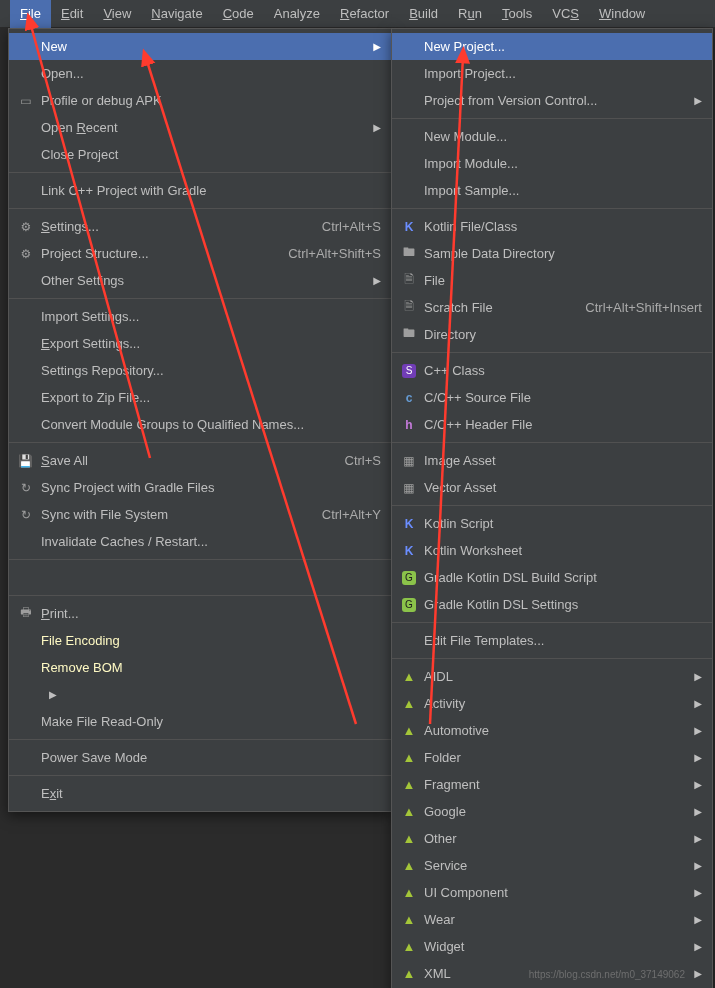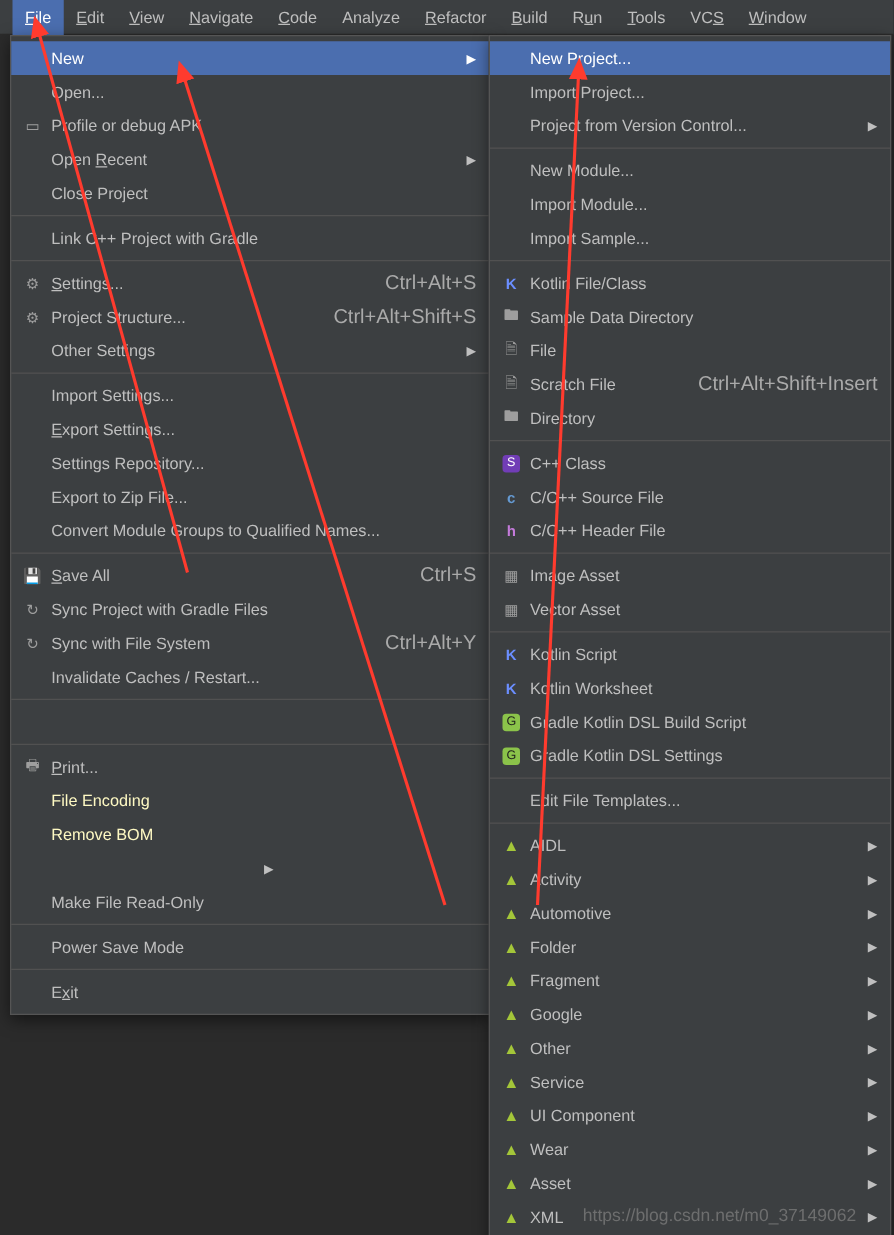--- a/index.html
+++ b/index.html
@@ -40,35 +40,34 @@
   }
   .dropdown.file { left: 8px; top: 28px; width: 384px; }
   .dropdown.new  { left: 391px; top: 28px; width: 322px; }
   .row {
     display: flex;
     align-items: center;
     height: 27px;
     padding: 0 10px 0 8px;
     color: #bfbfbf;
     cursor: default;
-    justify-content: center;
   }
   .row.highlight { background: #4b6eaf; color: #fff; }
   .row.disabled { color: #fef9c3; }
   .row .icon {
     width: 18px; height: 18px;
     margin-right: 6px;
     display: inline-flex;
     align-items: center;
     justify-content: center;
     font-size: 12px;
     flex-shrink: 0;
   }
   .row .label { flex: 1; white-space: nowrap; overflow: hidden; }
-  .row .shortcut { color: #aaa; font-size: 16px; margin-left: 12px; }
+  .row .shortcut { color: #aaa; font-size: 13px; margin-left: 12px; }
   .row .chevron { margin-left: 8px; font-size: 10px; }
   .sep {
     height: 1px;
     background: #515151;
     margin: 4px 0;
   }
   .android-icon {
     color: #a4c639;
     font-size: 13px;
     font-weight: bold;
@@ -80,21 +79,21 @@
   .gradle-icon { background:#8bc34a; color:#1c1c1c; border-radius:3px; width:14px; height:14px; font-size:10px; line-height:14px; text-align:center; }
   .cpp-icon { background:#713db6; color:#fff; border-radius:3px; width:14px; height:14px; font-size:10px; line-height:14px; text-align:center; }
   .h-icon { color:#c57bdb; font-weight:bold; }
   .c-icon { color:#659ad2; font-weight:bold; }
   .gear-icon, .save-icon, .sync-icon, .image-icon, .pkg-icon, .print-icon, .editorconfig-icon { color:#9e9e9e; }
   .watermark {
     position: absolute;
     bottom: 8px;
     right: 30px;
     color: #7a7a7a;
-    font-size: 14px;
+    font-size: 10px;
     opacity: .8;
   }
   .bg-editor {
     position:absolute; left:0; top:28px; right:0; bottom:0;
     background:#2b2b2b;
   }
   svg.arrow { position:absolute; top:0; left:0; pointer-events:none; }
 </style>
 </head>
 <body>
@@ -437,21 +436,21 @@
       <span class="icon">
         <span class="android-icon">▲</span>
       </span>
       <span class="label">Wear</span>
       <span class="chevron">▶</span>
     </div>
     <div class="row">
       <span class="icon">
         <span class="android-icon">▲</span>
       </span>
-      <span class="label">Asset</span>
+      <span class="label">Widget</span>
       <span class="chevron">▶</span>
     </div>
     <div class="row">
       <span class="icon">
         <span class="android-icon">▲</span>
       </span>
       <span class="label">XML</span>
       <span class="chevron">▶</span>
     </div>
   </div>

